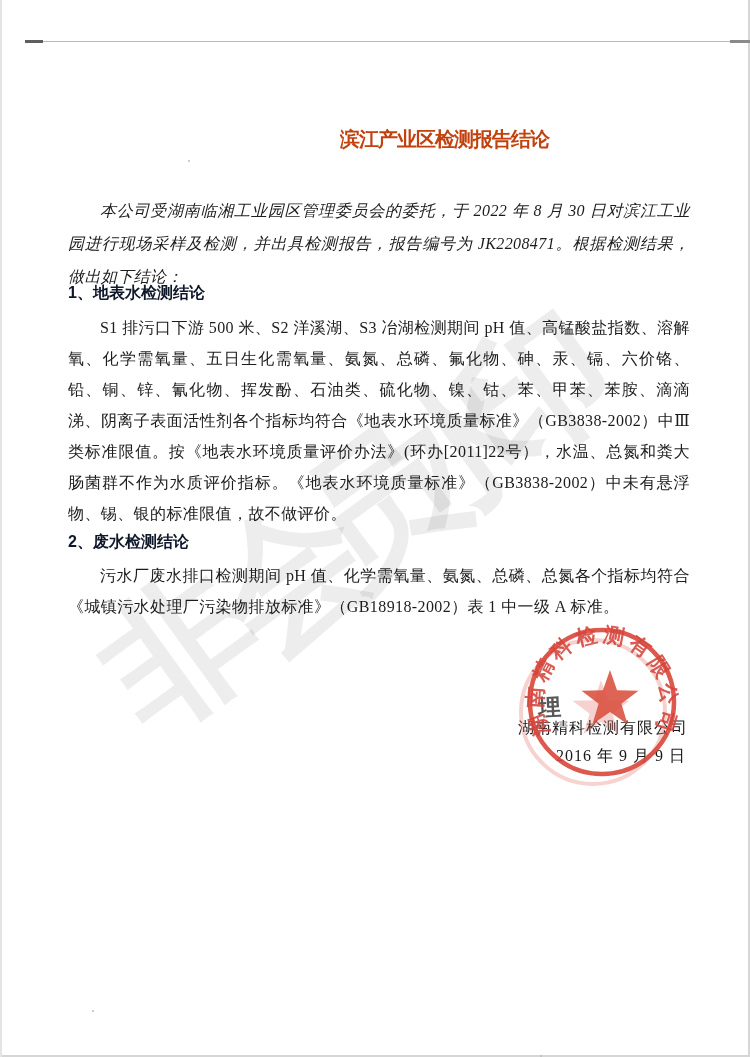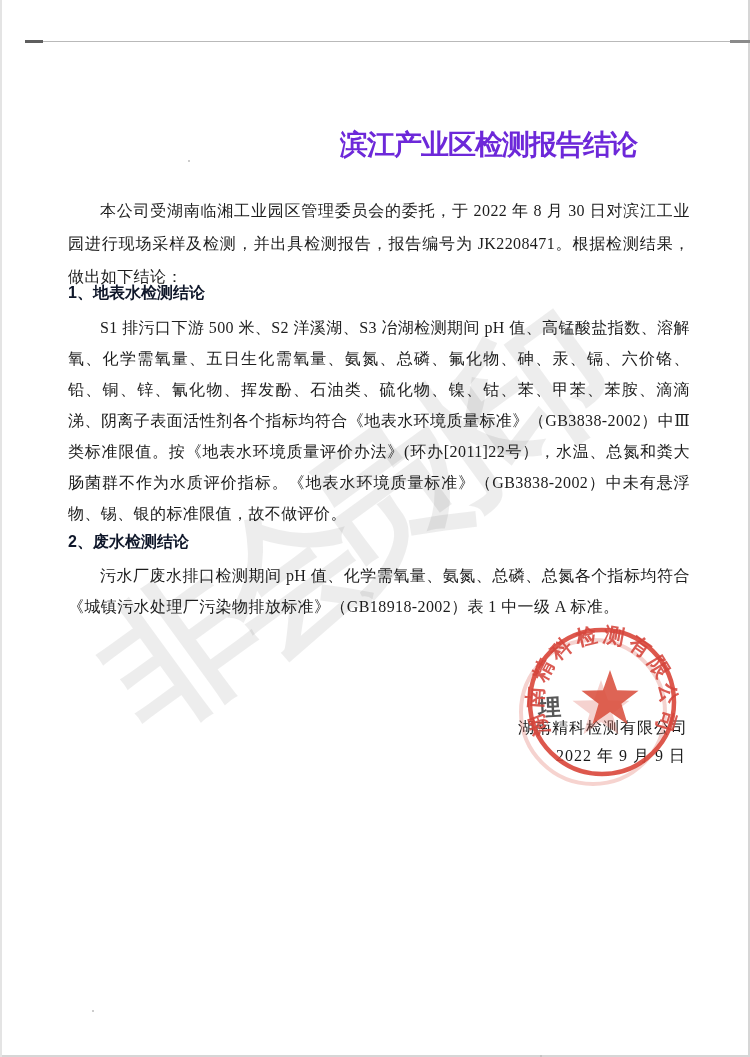--- a/index.html
+++ b/index.html
@@ -21,28 +21,28 @@
     position:absolute;width:150px;height:150px;
     font-family:"Liberation Sans","DejaVu Sans",sans-serif;
     font-weight:bold;font-size:148px;line-height:150px;text-align:center;
     color:rgba(0,0,0,0.072);
     transform:rotate(-36deg);
     user-select:none;pointer-events:none;
   }
   .title{
     position:absolute;left:340px;top:126px;margin:0;
     font-family:"Liberation Sans","DejaVu Sans",sans-serif;
-    font-size:28px;font-weight:bold;letter-spacing:-1px;color:#6d28d9;
+    font-size:20px;font-weight:bold;letter-spacing:-1px;color:#c2410c;
   }
   .para{
     position:absolute;left:68px;width:622px;margin:0;
     font-size:16px;text-align:justify;letter-spacing:0.4px;color:#1c1c1c;
   }
   .para.indent{text-indent:2em;}
-  .p1{top:194px;line-height:33px;}
+  .p1{top:194px;line-height:33px;font-style:italic;}
   .p2{top:312px;line-height:31px;}
   .p3{top:560px;line-height:31px;}
   .heading{
     position:absolute;left:68px;margin:0;
     font-family:"Liberation Sans","DejaVu Sans",sans-serif;
     font-size:16px;font-weight:bold;color:#0f172a;
   }
   .h1{top:283px;}
   .h2{top:532px;}
   .sig{position:absolute;font-size:16px;letter-spacing:1px;color:#1a1a1a;}
@@ -78,21 +78,21 @@
 
   <p class="para indent p1">本公司受湖南临湘工业园区管理委员会的委托，于 2022 年 8 月 30 日对滨江工业园进行现场采样及检测，并出具检测报告，报告编号为 JK2208471。根据检测结果，做出如下结论：</p>
 
   <div class="heading h1">1、地表水检测结论</div>
   <p class="para indent p2">S1 排污口下游 500 米、S2 洋溪湖、S3 冶湖检测期间 pH 值、高锰酸盐指数、溶解氧、化学需氧量、五日生化需氧量、氨氮、总磷、氟化物、砷、汞、镉、六价铬、铅、铜、锌、氰化物、挥发酚、石油类、硫化物、镍、钴、苯、甲苯、苯胺、滴滴涕、阴离子表面活性剂各个指标均符合《地表水环境质量标准》（GB3838-2002）中Ⅲ类标准限值。按《地表水环境质量评价办法》(环办[2011]22号），水温、总氮和粪大肠菌群不作为水质评价指标。《地表水环境质量标准》（GB3838-2002）中未有悬浮物、锡、银的标准限值，故不做评价。</p>
 
   <div class="heading h2">2、废水检测结论</div>
   <p class="para indent p3">污水厂废水排口检测期间 pH 值、化学需氧量、氨氮、总磷、总氮各个指标均符合《城镇污水处理厂污染物排放标准》（GB18918-2002）表 1 中一级 A 标准。</p>
 
   <div class="sig sig-company">湖南精科检测有限公司</div>
-  <div class="sig sig-date">2022 年 9 月 9 日</div>
+  <div class="sig sig-date">2016 年 9 月 9 日</div>
 
   <div class="artifact">埋</div>
 
   <svg class="stamp" viewBox="0 0 180 180">
 
     <g opacity="0.32" transform="translate(-9,10)">
       <circle cx="90" cy="84" r="72" fill="none" stroke="#e2766b" stroke-width="4"></circle>
       <g transform="translate(98,82)">
         <polygon points="0,-30 7.05,-9.7 28.5,-9.3 11.4,3.7 17.6,24.3 0,12 -17.6,24.3 -11.4,3.7 -28.5,-9.3 -7.05,-9.7" fill="#e2766b"></polygon>
       </g>

